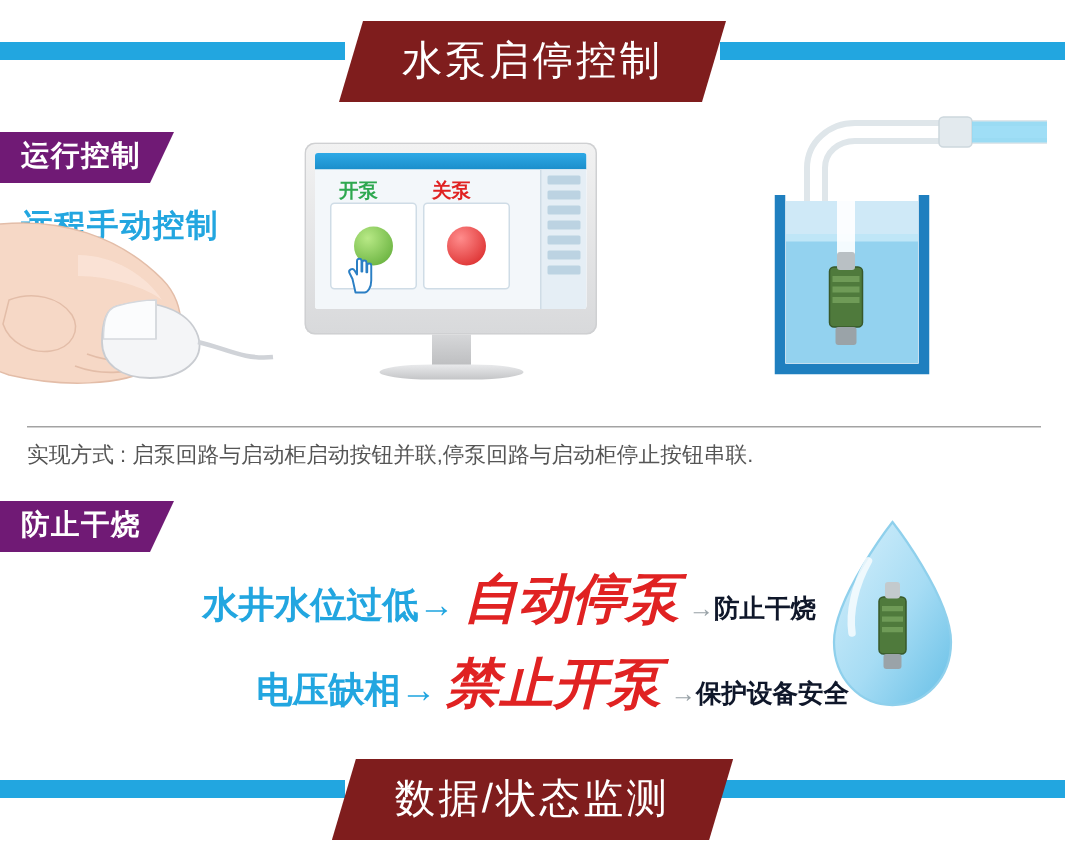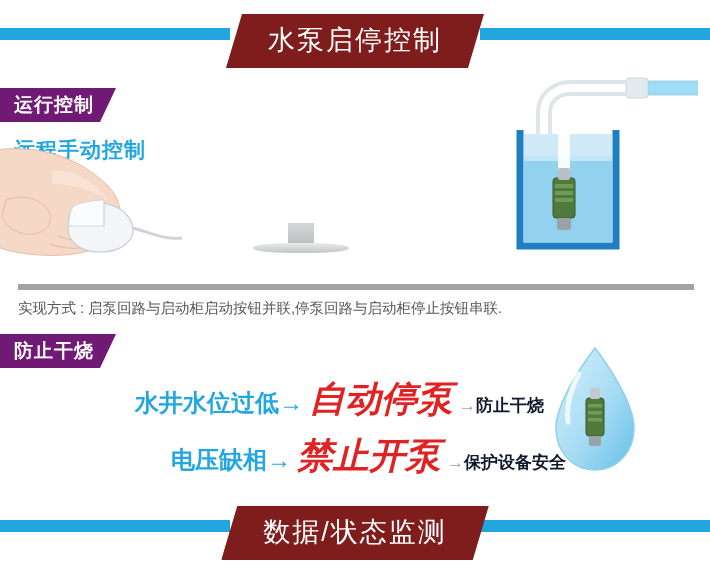--- a/index.html
+++ b/index.html
@@ -105,21 +105,21 @@
   
   .hand-area{position:absolute;left:0;top:140px;width:190px;height:130px;}
 
   
   .well{position:absolute;left:498px;top:60px;width:200px;height:190px;}
 
   
   .note{
     position:absolute;left:18px;top:284px;width:676px;
     font-size:14.5px;color:#555;
-    padding-top:9px;border-top:6px solid #a3a3a3;
+    padding-top:9px;border-top:1px solid #a3a3a3;
   }
 
   
   .prow{position:absolute;font-weight:bold;white-space:nowrap;}
   #prow1{left:135px;top:375px;}
   #prow2{left:135px;top:432px;margin-left:36px;}
   .p-cond{font-size:24px;color:#22a6e0;}
   .p-arrow{font-size:24px;color:#22a6e0;}
   .p-act{font-size:36px;color:#e02222;margin:0 6px;font-style:italic;}
   .p-small-arrow{font-size:17px;color:#9aa3a8;}
@@ -156,20 +156,49 @@
     <path d="M78,64 C92,60 104,60 104,60 L104,86 L69,86 C69,76 70,66 78,64 Z" fill="#fbfcfd" stroke="#d5d8dd" stroke-width="1"></path>
     <line x1="104" y1="60" x2="104" y2="86" stroke="#d5d8dd" stroke-width="1"></line>
 
     <path d="M132,88 C150,92 162,100 182,98" fill="none" stroke="#d0d3d8" stroke-width="3"></path>
 
     <path d="M6,60 C22,54 40,58 48,70 C54,80 48,92 34,94 C20,96 6,88 2,76 Z" fill="#f6d8c6" stroke="#e3bda8" stroke-width="1"></path>
   </svg>
 </div>
 
 <div class="monitor">
+  <div class="mon-frame">
+    <div class="mon-screen">
+      <div class="scr-topbar"></div>
+      <div class="scr-body">
+        <div class="btn-label lbl-start">开泵</div>
+        <div class="btn-label lbl-stop">关泵</div>
+        <div class="panel left">
+          <div class="lamp green"></div>
+        </div>
+        <div class="panel right">
+          <div class="lamp red"></div>
+        </div>
+        <div class="cursor-hand">
+          <svg width="22" height="26" viewBox="0 0 22 26">
+            <path d="M7,24 L5,15 L3,11 C2,9 5,7 6.5,9.5 L8,12 L8,3 C8,1 11,1 11,3 L11,10 L11.5,10 L11.5,4 C11.5,2.2 14.3,2.2 14.3,4 L14.3,10.5 L14.8,10.5 L14.8,6 C14.8,4.3 17.5,4.3 17.5,6 L17.5,16 C17.5,21 15,24 13,24 Z" fill="#ffffff" stroke="#2b7fc4" stroke-width="1.3" stroke-linejoin="round"></path>
+          </svg>
+        </div>
+      </div>
+      <div class="scr-side">
+        <i></i>
+        <i></i>
+        <i></i>
+        <i></i>
+        <i></i>
+        <i></i>
+        <i></i>
+      </div>
+    </div>
+  </div>
   <div class="mon-neck"></div>
   <div class="mon-base"></div>
 </div>
 
 <div class="well">
   <svg width="200" height="190" viewBox="0 0 200 190">
 
     <path d="M46,118 L46,52 C46,38 58,28 72,28 L200,28" fill="none" stroke="#dfe6ea" stroke-width="16" stroke-linecap="round"></path>
     <path d="M46,118 L46,52 C46,38 58,28 72,28 L200,28" fill="none" stroke="#ffffff" stroke-width="8" stroke-linecap="round"></path>
     <rect x="128" y="18" width="22" height="20" rx="3" fill="#e3eaee" stroke="#cdd7dd" stroke-width="1"></rect>

